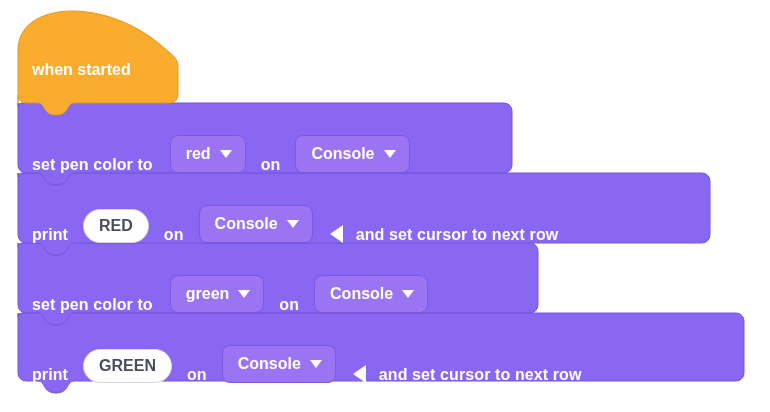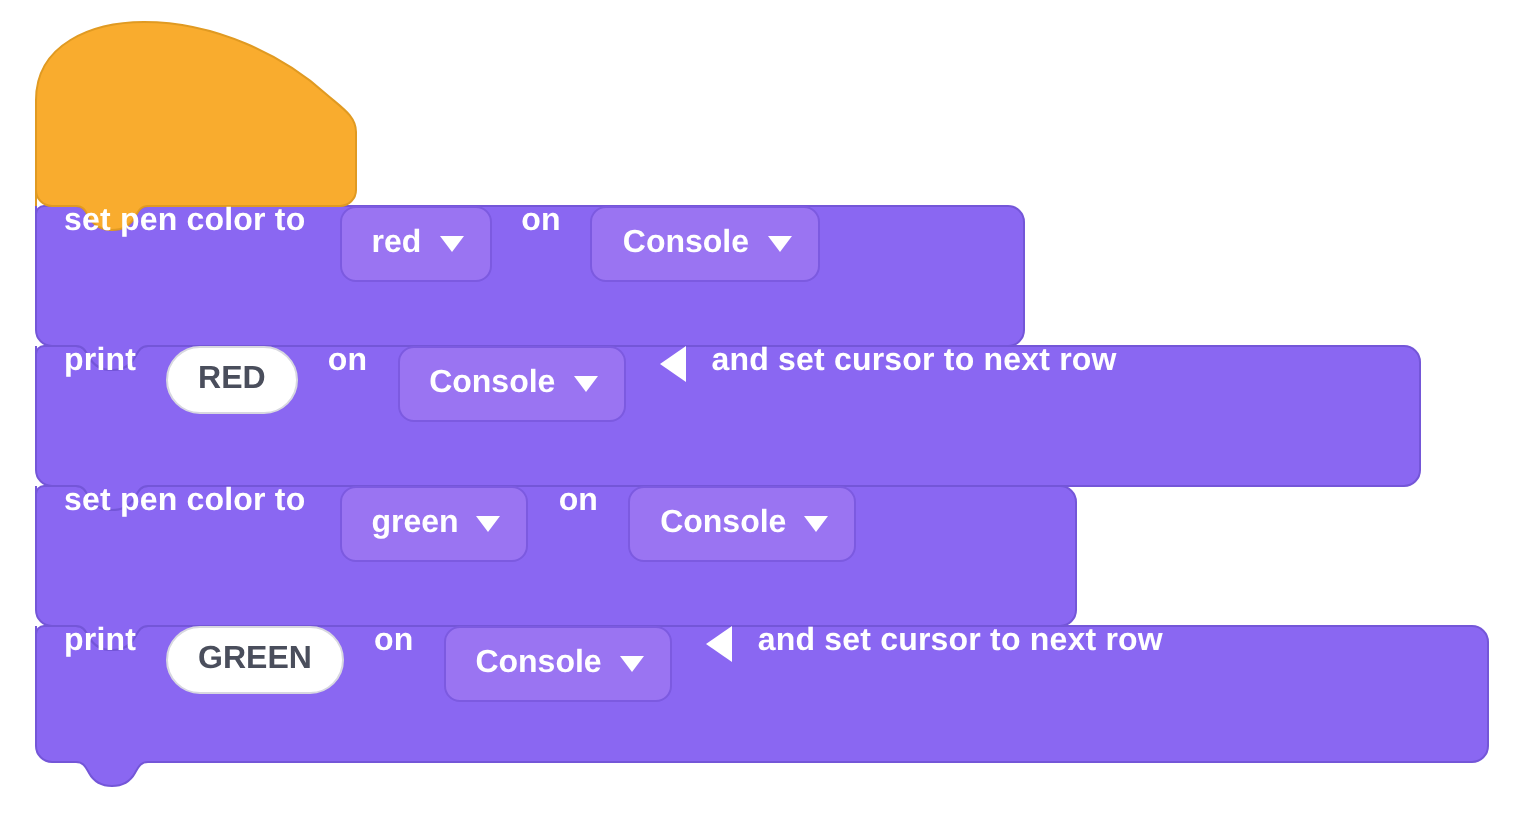--- a/index.html
+++ b/index.html
@@ -28,21 +28,21 @@
     left: 0;
     top: 0;
     width: 770px;
     height: 412px;
   }
 
   
   .blk-overlay {
     position: absolute;
     display: flex;
-    align-items: flex-start;
+    align-items: flex-end;
     height: 70px;
     pointer-events: none;
   }
   .blk-overlay > * { pointer-events: auto; }
 
   .blk-label {
     color: #ffffff;
     font-size: 16px;
     font-weight: bold;
     letter-spacing: 0.1px;
@@ -184,20 +184,23 @@
              L18,50
              C18,22 46,11 72,11
              C108,11 142,28 163,47
              C171,54 178,58 178,66
              L178,95 a8,8 0 0 1 -8,8
              L74,103
              c-4,0 -5,3 -6.5,5.5 c-2.5,4.5 -6,6.5 -11.5,6.5 c-5.5,0 -9,-2 -11.5,-6.5 c-1.5,-2.5 -2.5,-5.5 -6.5,-5.5
              L26,103 a8,8 0 0 1 -8,-8 Z" fill="#f9ac2e" stroke="#e09a22" stroke-width="1"></path>
   </svg>
 
+  <div class="hat-overlay">
+    <span class="hat-label">when started</span>
+  </div>
 
   <div class="blk-overlay" style="left:32px; top:103px;">
     <span class="blk-label">set pen color to</span>
     <span class="gap-lg"></span>
     <span class="field-dropdown">
       <span class="fd-text">red</span>
       <span class="caret"></span>
     </span>
     <span class="gap-md"></span>
     <span class="blk-label">on</span>

